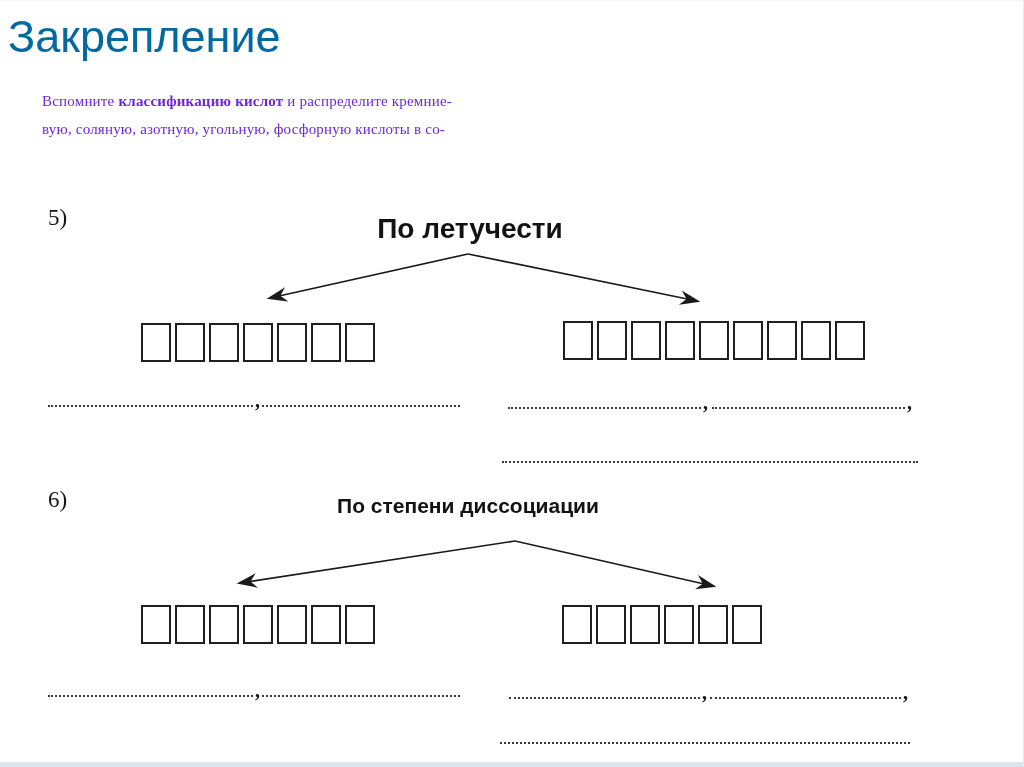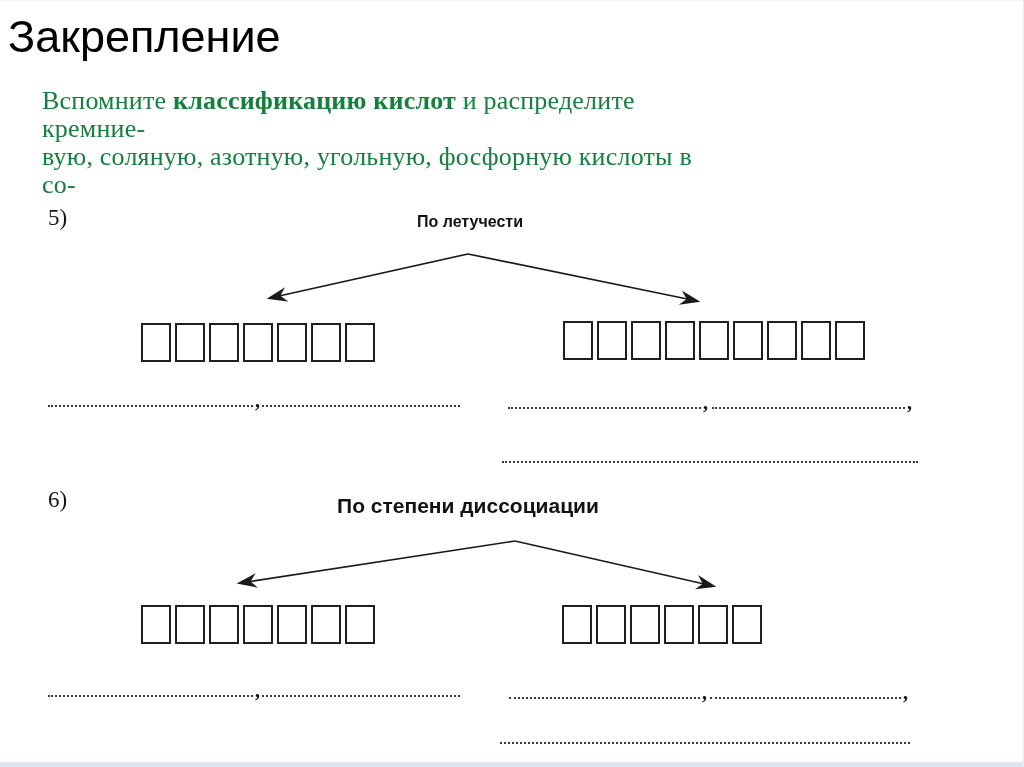--- a/index.html
+++ b/index.html
@@ -10,27 +10,27 @@
     overflow:hidden;
     font-family:"Liberation Sans", sans-serif;
     color:#1a1a1a;
     box-sizing:border-box;
     border-top:1px solid #f1f3f5;
     border-right:1px solid #ececec;
   }
   .slide-title{
     position:absolute;left:8px;top:10px;
     font-size:45px;font-weight:400;letter-spacing:0;
-    color:#000000;
+    color:#0369a1;
     font-family:"Liberation Sans", sans-serif;
   }
   .task-text{
     position:absolute;left:42px;top:86px;width:680px;
     font-family:"Liberation Serif", serif;
-    font-size:26px;line-height:28px;color:#15803d;
+    font-size:15px;line-height:28px;color:#6d28d9;
     letter-spacing:.2px;
   }
   .task-text .b{font-weight:700;}
   .sec-num{
     position:absolute;
     font-family:"Liberation Serif", serif;
     font-size:23px;color:#151515;
   }
   .sec-heading{
     position:absolute;text-align:center;
@@ -71,21 +71,21 @@
 <div class="slide">
 
   <div class="slide-title">Закрепление</div>
 
   <div class="task-text">
     <span>Вспомните </span><span class="b">классификацию кислот</span><span> и распределите кремние-</span><br>
     <span>вую, соляную, азотную, угольную, фосфорную кислоты в со-</span><br>
   </div>
 
   <div class="sec-num" style="left:48px;top:204px;">5)</div>
-  <div class="sec-heading" style="left:300px;top:212px;width:340px;font-size:16px;">По летучести</div>
+  <div class="sec-heading" style="left:300px;top:212px;width:340px;font-size:28px;">По летучести</div>
 
   <svg class="arrows" style="left:240px;top:245px;" width="480" height="62" viewBox="0 0 480 62">
     <defs>
       <marker id="ah5" markerWidth="13" markerHeight="11" refX="10" refY="5.5" orient="auto">
         <path d="M0,1.2 L12,5.5 L0,9.8 L3.8,5.5 Z" fill="#1a1a1a"></path>
       </marker>
     </defs>
     <line x1="228" y1="8" x2="30" y2="52" stroke="#1a1a1a" stroke-width="1.7" marker-end="url(#ah5)"></line>
     <line x1="228" y1="8" x2="457" y2="55" stroke="#1a1a1a" stroke-width="1.7" marker-end="url(#ah5)"></line>
   </svg>

